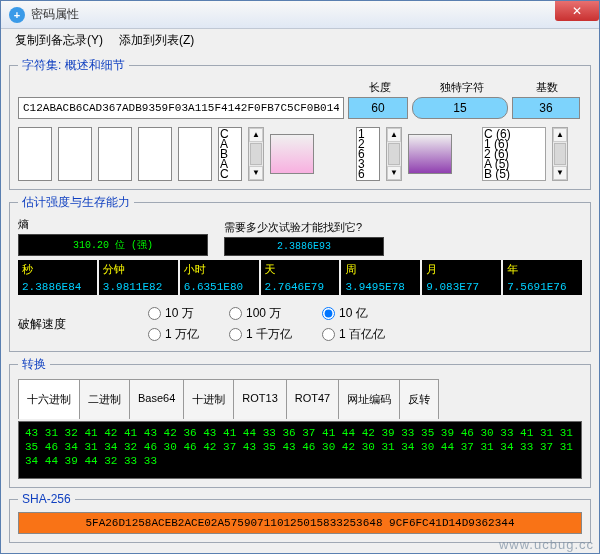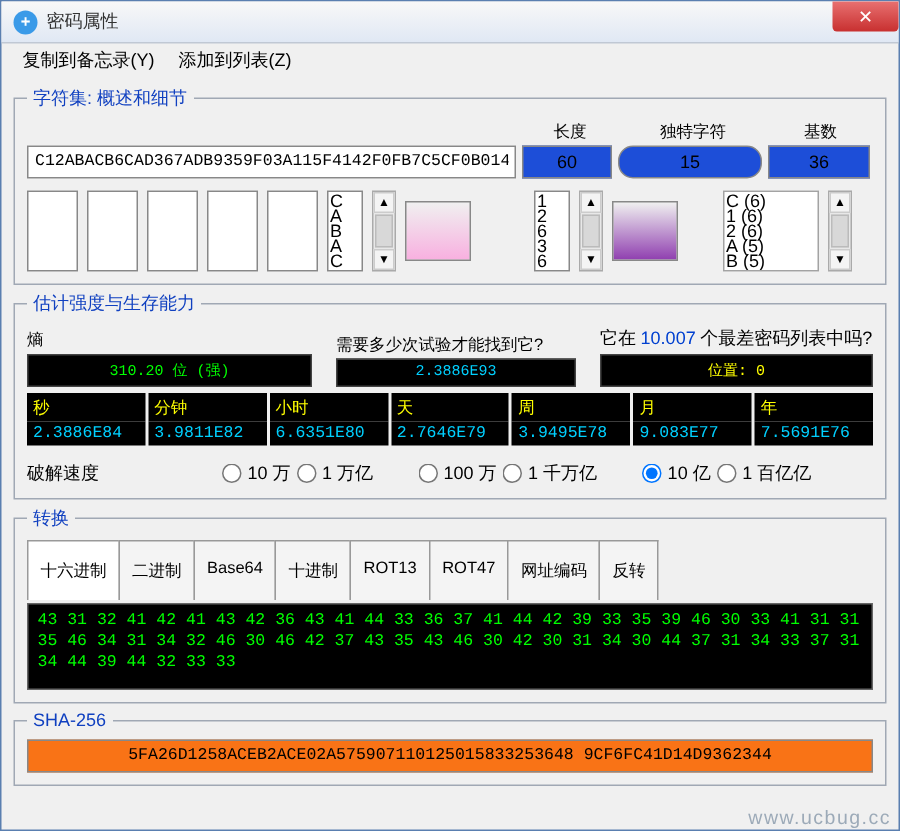--- a/index.html
+++ b/index.html
@@ -11,21 +11,21 @@
 .close-btn { position: absolute; right: 0; top: 0; width: 44px; height: 20px; background: linear-gradient(#e87070, #c83030); color: #fff; display: flex; align-items: center; justify-content: center; font-size: 14px; border-radius: 0 0 3px 3px; cursor: pointer; }
 .menubar { height: 22px; padding: 2px 8px; display: flex; gap: 4px; align-items: center; }
 .menubar span { padding: 2px 6px; cursor: pointer; }
 .content { padding: 2px 8px; }
 fieldset { border: 1px solid #a0a8b4; margin: 4px 0; padding: 6px 8px 8px 8px; position: relative; }
 fieldset > legend { color: #1040c0; padding: 0 4px; font-size: 12px; }
 .row { display: flex; align-items: center; gap: 4px; }
 .input-long { width: 326px; height: 22px; border: 1px solid #888; padding: 2px 4px; font-family: "Courier New", monospace; font-size: 11px; background: #fff; }
 .lbl-row { display: flex; margin-bottom: 2px; }
 .lbl-row .lbl { text-align: center; font-size: 11px; }
-.num-input { width: 60px; height: 22px; border: 1px solid #888; text-align: center; background: #1d4ed8; }
+.num-input { width: 60px; height: 22px; border: 1px solid #888; text-align: center; background: #7dd3fc; }
 .histogram-row { display: flex; gap: 6px; margin-top: 8px; align-items: flex-end; }
 .hist-box { width: 34px; height: 54px; border: 1px solid #888; background: #fff; }
 .hist-list { width: 24px; height: 54px; border: 1px solid #888; background: #fff; font-family: "Courier New", monospace; font-size: 10px; line-height: 10px; padding: 1px; overflow: hidden; }
 .scroll-stub { width: 16px; height: 54px; background: #e8e8e8; border: 1px solid #aaa; display: flex; flex-direction: column; justify-content: space-between; }
 .scroll-stub .arr { height: 14px; background: #f4f4f4; border: 1px solid #ccc; font-size: 8px; text-align: center; line-height: 12px; }
 .scroll-stub .thumb { flex: 1; background: #d8d8d8; margin: 1px; border: 1px solid #bbb; }
 .grad-box { width: 44px; height: 40px; border: 1px solid #888; align-self: center; }
 .grad-pink { background: linear-gradient(to top, #f8b0e0, rgba(248,176,224,0)); }
 .grad-purple { background: linear-gradient(to top, #9040b0, rgba(144,64,176,0)); }
 .hist-pair-list { width: 64px; height: 54px; border: 1px solid #a3a3a3; background: #fff; font-family: "Courier New", monospace; font-size: 10px; line-height: 10px; padding: 1px; overflow: hidden; }
@@ -34,21 +34,21 @@
 .black-box.green { color: #00ff00; }
 .strength-row1 { display: flex; gap: 16px; margin-bottom: 4px; align-items: flex-end; }
 .col { display: flex; flex-direction: column; gap: 2px; }
 .col .hdr { font-size: 11px; color: #000; }
 .time-grid { display: flex; gap: 2px; margin-top: 4px; }
 .time-col { flex: 1; display: flex; flex-direction: column; }
 .time-col .hdr { color: #ffff00; background: #000; padding: 2px 4px; font-family: "Courier New", monospace; font-size: 11px; }
 .time-col .val { color: #00d0ff; background: #000; padding: 2px 4px; font-family: "Courier New", monospace; font-size: 11px; border-top: 0; }
 .speed-row { display: flex; align-items: center; margin-top: 10px; gap: 30px; }
 .speed-row .label { width: 100px; text-align: left; }
-.radio-col { display: flex; flex-direction: row; gap: 4px; }
+.radio-col { display: flex; flex-direction: column; gap: 4px; }
 .radio-item { display: flex; align-items: center; gap: 4px; cursor: pointer; }
 .radio-item input { margin: 0; }
 .tabs { display: flex; margin-bottom: 2px; }
 .tab { border: 1px solid #999; border-bottom: none; padding: 12px 8px; background: #f4f4f4; font-size: 11px; cursor: pointer; margin-right: -1px; }
 .tab.active { background: #fff; }
 .hex-area { background: #000; color: #00ff00; font-family: "Courier New", monospace; font-size: 11px; padding: 4px 6px; line-height: 14px; height: 58px; border: 1px solid #666; word-break: break-all; overflow: hidden; }
 .sha-box { background: #f97316; border: 1px solid #888; padding: 4px; text-align: center; font-family: "Courier New", monospace; font-size: 11px; width: 100%; }
 .watermark { position: absolute; right: 6px; bottom: 2px; color: rgba(120,140,160,0.7); font-size: 13px; font-family: Arial; letter-spacing: 1px; pointer-events: none; }
 </style>
 </head>
@@ -144,28 +144,20 @@
 
       <div class="strength-row1">
         <div class="col" style="width:190px">
           <div class="hdr">熵</div>
           <div class="black-box green" style="text-align:center">310.20 位 (强)</div>
         </div>
         <div class="col" style="width:160px">
           <div class="hdr">需要多少次试验才能找到它?</div>
           <div class="black-box" style="text-align:center">2.3886E93</div>
         </div>
-        <div class="col" style="flex:1">
-          <div class="hdr">
-            <span>它在</span>
-            <span style="color:#0040d0">10.007</span>
-            <span>个最差密码列表中吗?</span>
-          </div>
-          <div class="black-box yellow" style="text-align:center">位置: 0</div>
-        </div>
       </div>
 
       <div class="time-grid">
         <div class="time-col">
             <div class="hdr">秒</div>
             <div class="val">2.3886E84</div>
           </div>
         <div class="time-col">
             <div class="hdr">分钟</div>
             <div class="val">3.9811E82</div>

